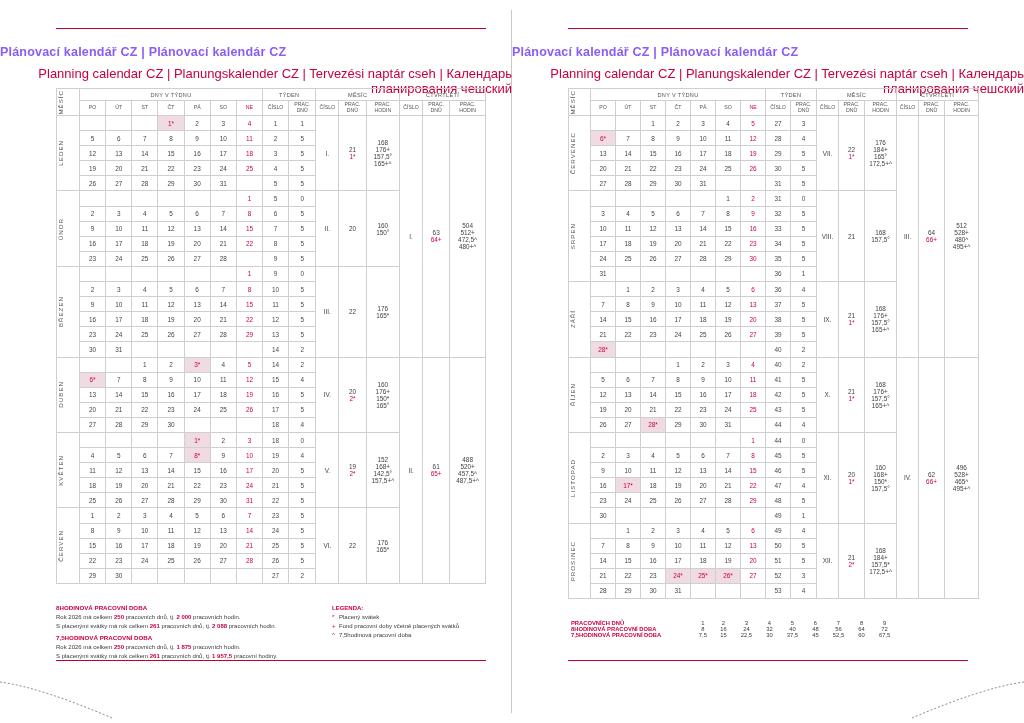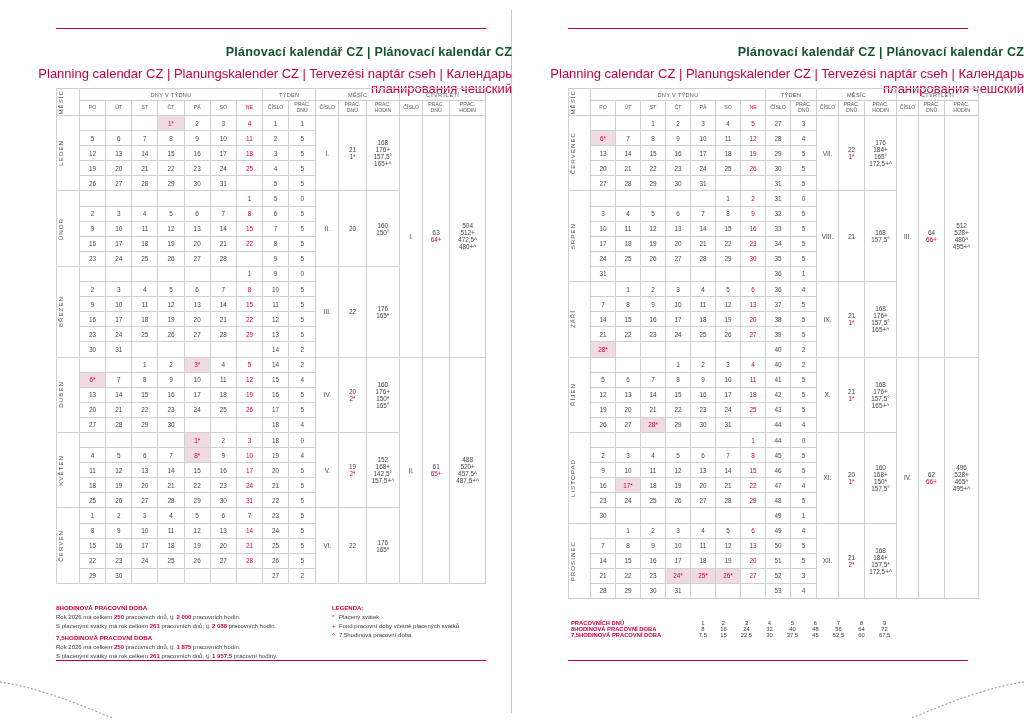--- a/index.html
+++ b/index.html
@@ -3,21 +3,21 @@
 <meta charset="utf-8">
 <style>
   html,body{margin:0;padding:0;background:#ffffff;}
   body{width:1024px;height:723px;font-family:"Liberation Sans",sans-serif;color:#3b3b3b;overflow:hidden;}
   .page{position:absolute;inset:0;}
   .sheet{position:absolute;top:0;height:723px;background:#fff;}
   .sheet.left{left:0;width:512px;border-right:1px solid #d9d9d9;}
   .sheet.right{left:512px;width:512px;}
   .edge{position:absolute;top:10px;bottom:10px;width:1px;background:#c8c8c8;}
   .rule{position:absolute;height:1px;background:#c0002a;}
-  .title{position:absolute;width:100%;text-align:right;color:#14532d;font-weight:bold;font-size:12.5px;letter-spacing:.2px;}
+  .title{position:absolute;width:100%;text-align:left;color:#8b5cf6;font-weight:bold;font-size:12.5px;letter-spacing:.2px;}
   .subtitle{position:absolute;width:100%;text-align:right;color:#c8003c;font-size:13px;}
   table.cal{position:absolute;border-collapse:collapse;table-layout:fixed;font-size:6.4px;color:#444;}
   table.cal td,table.cal th{border:0.5px solid #cfcfcf;text-align:center;vertical-align:middle;padding:0;font-weight:normal;}
   .hdr-group{font-size:5.6px;letter-spacing:.3px;color:#555;height:11px;}
   .hdr-sub{font-size:5.2px;color:#555;height:14px;line-height:1.15;}
   .mon{writing-mode:vertical-rl;transform:rotate(180deg);font-size:6.2px;letter-spacing:1px;color:#555;}
   .sun{color:#d1003f;}
   .hol{background:#f0dbe2;color:#c8003c;}
   .red{color:#c8003c;}
   .bold{font-weight:bold;}

